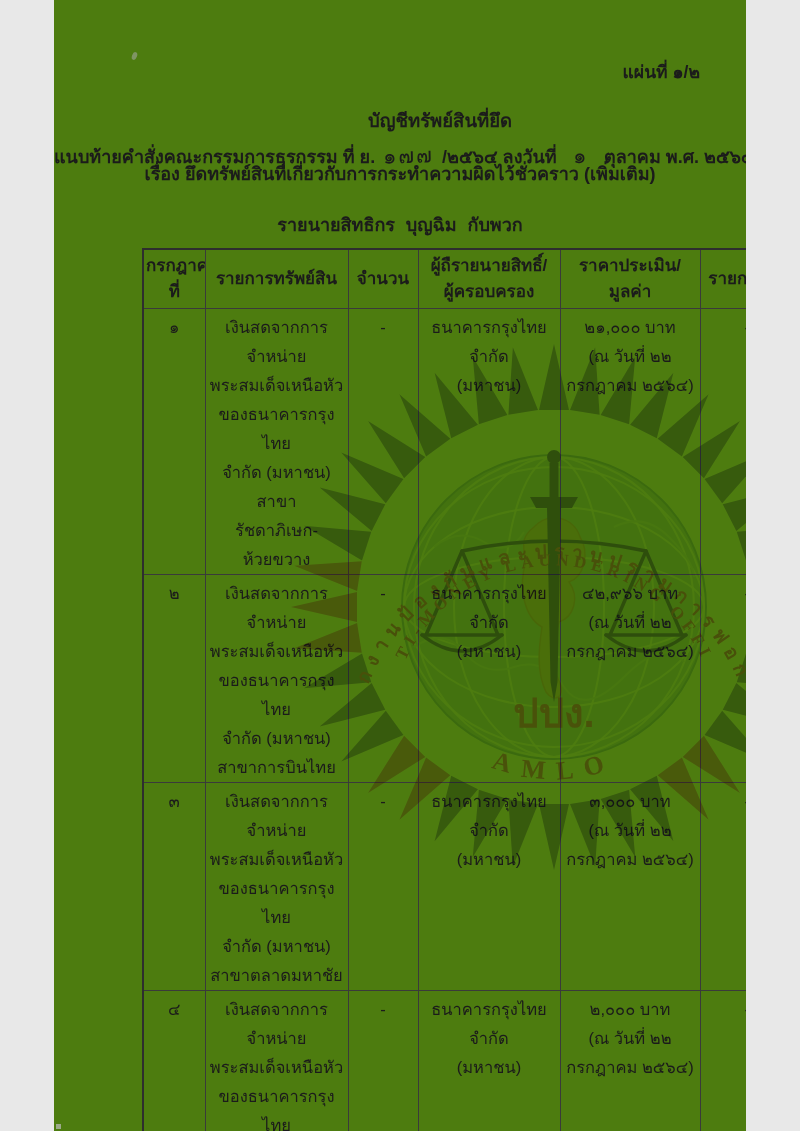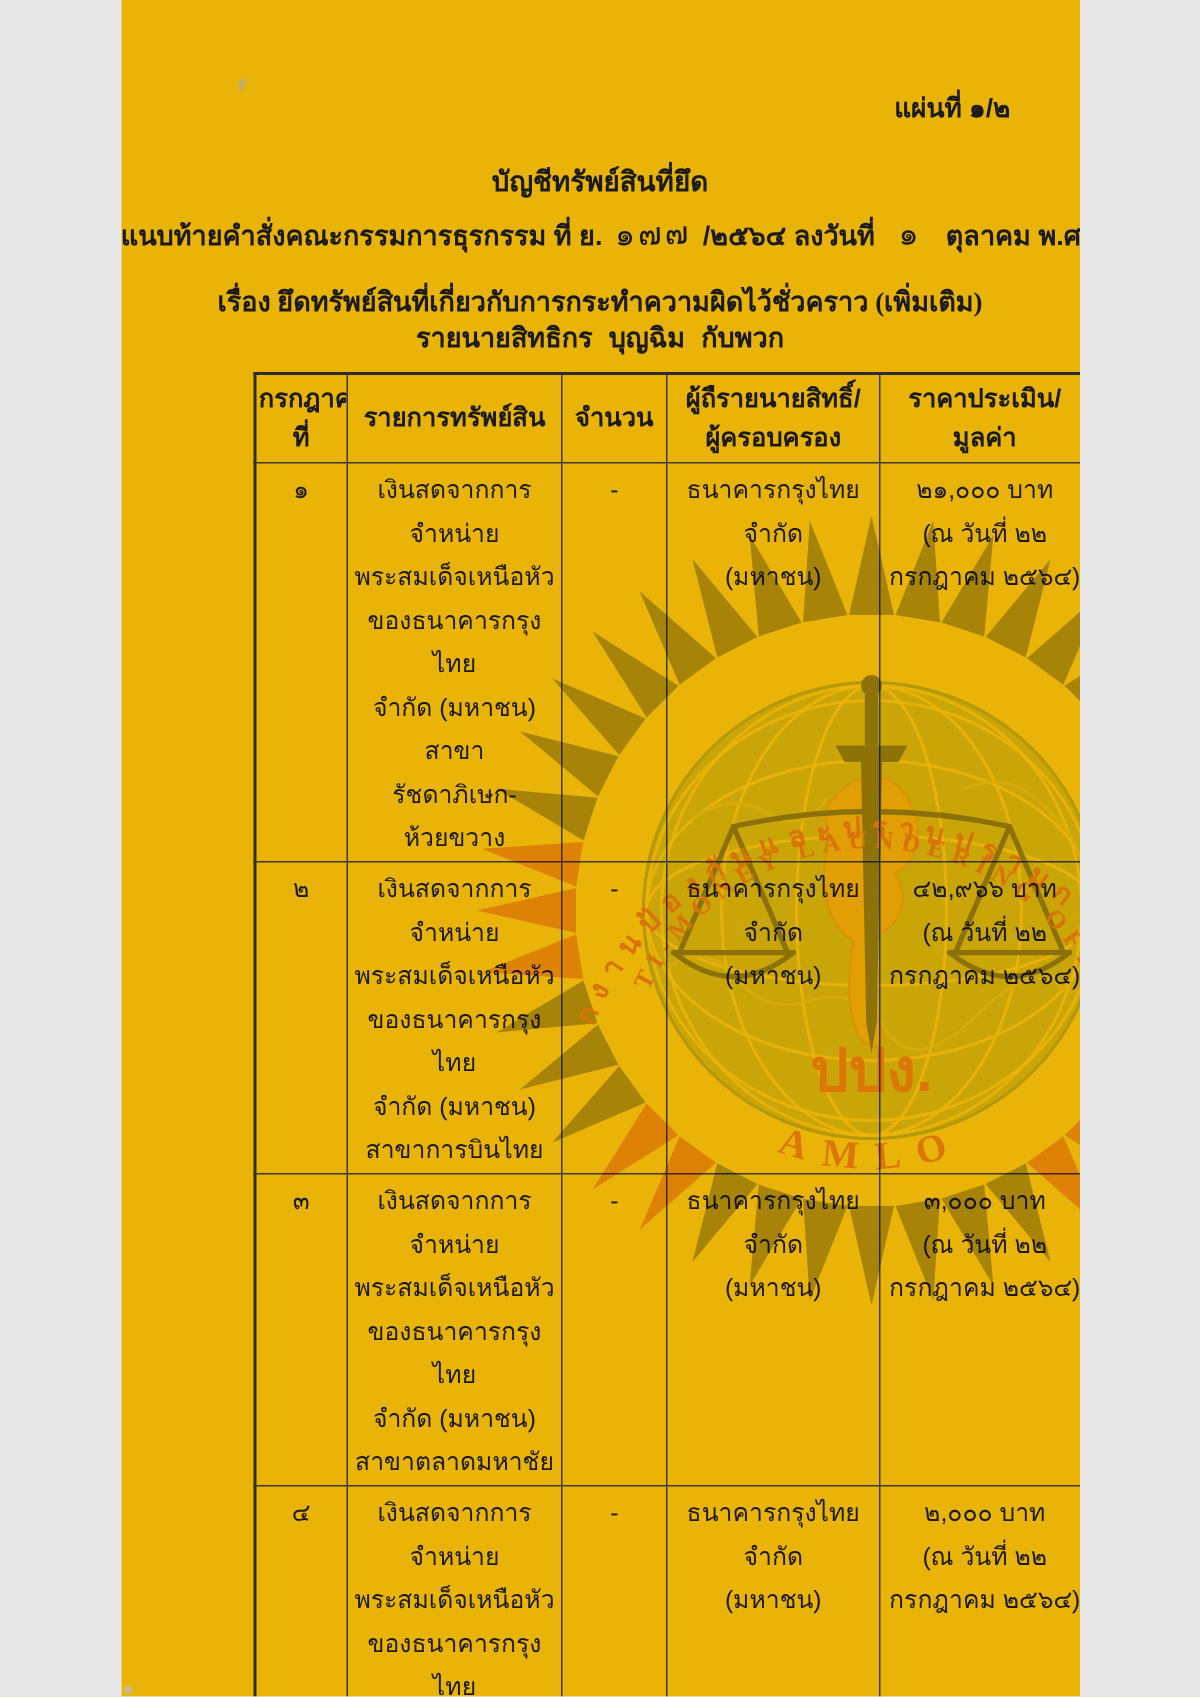--- a/index.html
+++ b/index.html
@@ -1,25 +1,25 @@
 <!DOCTYPE html>
 <html><head>
 <meta charset="utf-8">
 <style>
   html,body{margin:0;padding:0;background:#e8e8e8;}
   .page{
-    position:relative;width:639px;height:1131px;margin:0 auto;background:#eab308;
+    position:relative;width:692px;height:1131px;margin:0 auto;background:#4d7c0f;
     font-family:"Liberation Sans","DejaVu Sans",sans-serif;color:#1b1b1b;overflow:hidden;
   }
   
   .sheet-no{position:absolute;top:58px;right:46px;font-size:17.5px;font-weight:bold;}
   .hline{position:absolute;left:0;width:100%;text-align:center;font-weight:bold;font-size:18px;white-space:nowrap;}
-  .doc-title{top:106px;font-size:18.5px;}
+  .doc-title{top:106px;font-size:18.5px;padding-left:40px;}
   .order-line{top:139px;}
-  .subject-line{top:186px;font-family:Liberation Serif, serif;}
+  .subject-line{top:159px;}
   .case-line{top:210px;font-family:Liberation Mono, monospace;}
   .hand{font-size:21px;font-weight:normal;letter-spacing:2px;display:inline-block;transform:rotate(-1.5deg);padding:0 8px;}
   .hand.day{padding:0 16px;}
   
   table.seized{
     position:absolute;left:88px;top:248px;width:652px;border-collapse:collapse;table-layout:fixed;
   }
   table.seized th,table.seized td{
     border:1.5px solid #3a3a3a;vertical-align:top;font-size:16.5px;line-height:29px;
     white-space:pre-line;padding:4px 3px 0 3px;overflow:hidden;

